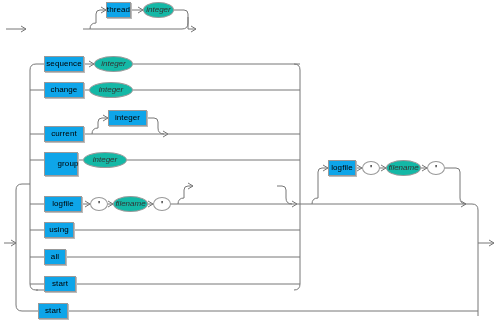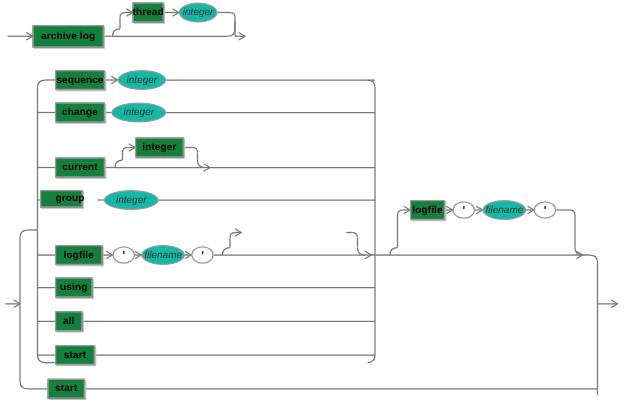--- a/index.html
+++ b/index.html
@@ -31,24 +31,24 @@
   .node {
     position: absolute;
     box-sizing: border-box;
     display: flex;
     align-items: center;
     justify-content: center;
     white-space: nowrap;
     line-height: 1;
   }
   .kw {
-    background: #15803d;
+    background: #0ea5e9;
     border: 1px solid #999999;
     box-shadow: 1px 1px 0 #bbbbbb;
-    font-weight: bold;
+    font-weight: normal;
     color: #000000;
     font-size: 8px;
     letter-spacing: 0.1px;
   }
   .nonterm {
     background: #14b8a6;
     border: 1px solid #999999;
     border-radius: 50%;
     font-style: italic;
     color: #333333;
@@ -216,36 +216,35 @@
     <line x1="466" y1="204" x2="472" y2="204"></line>
     <path d="M472 204 q6 0 6 6"></path>
     <line x1="478" y1="210" x2="478" y2="316"></line>
     <line x1="478" y1="243" x2="494" y2="243"></line>
     <polyline class="arrow" points="489,240 494,243 489,246"></polyline>
 
     <line x1="68" y1="311" x2="478" y2="311"></line>
 
   </svg>
 
-  <div class="node kw" style="left:26px; top:20px; width:57px; height:18px;">archive log</div>
 
   <div class="node kw" style="left:106px; top:2px; width:25px; height:16px;">thread</div>
 
   <div class="node nonterm" style="left:143px; top:2px; width:31px; height:16px;">integer</div>
 
   <div class="node kw" style="left:44px; top:56px; width:40px; height:16px;">sequence</div>
   <div class="node nonterm" style="left:94px; top:56px; width:39px; height:16px;">integer</div>
 
   <div class="node kw" style="left:44px; top:82px; width:40px; height:16px;">change</div>
   <div class="node nonterm" style="left:89px; top:82px; width:44px; height:16px;">integer</div>
 
   <div class="node kw" style="left:44px; top:126px; width:40px; height:16px;">current</div>
   <div class="node kw" style="left:108px; top:110px; width:39px; height:16px;">integer</div>
 
-  <div class="node kw" style="left:32px; top:152px; width:34px; height:14px;padding-left:14px;">group</div>
+  <div class="node kw" style="left:44px; top:152px; width:34px; height:24px;padding-left:14px;">group</div>
   <div class="node nonterm" style="left:83px; top:152px; width:44px; height:16px;">integer</div>
 
   <div class="node kw" style="left:44px; top:196px; width:38px; height:16px;">logfile</div>
   <div class="node quote" style="left:90px; top:197px; width:18px; height:14px;">'</div>
   <div class="node nonterm" style="left:113px; top:196px; width:35px; height:16px;">filename</div>
   <div class="node quote" style="left:153px; top:197px; width:18px; height:14px;">'</div>
 
   <div class="node kw" style="left:44px; top:222px; width:30px; height:16px;">using</div>
 
   <div class="node kw" style="left:44px; top:249px; width:22px; height:16px;">all</div>

